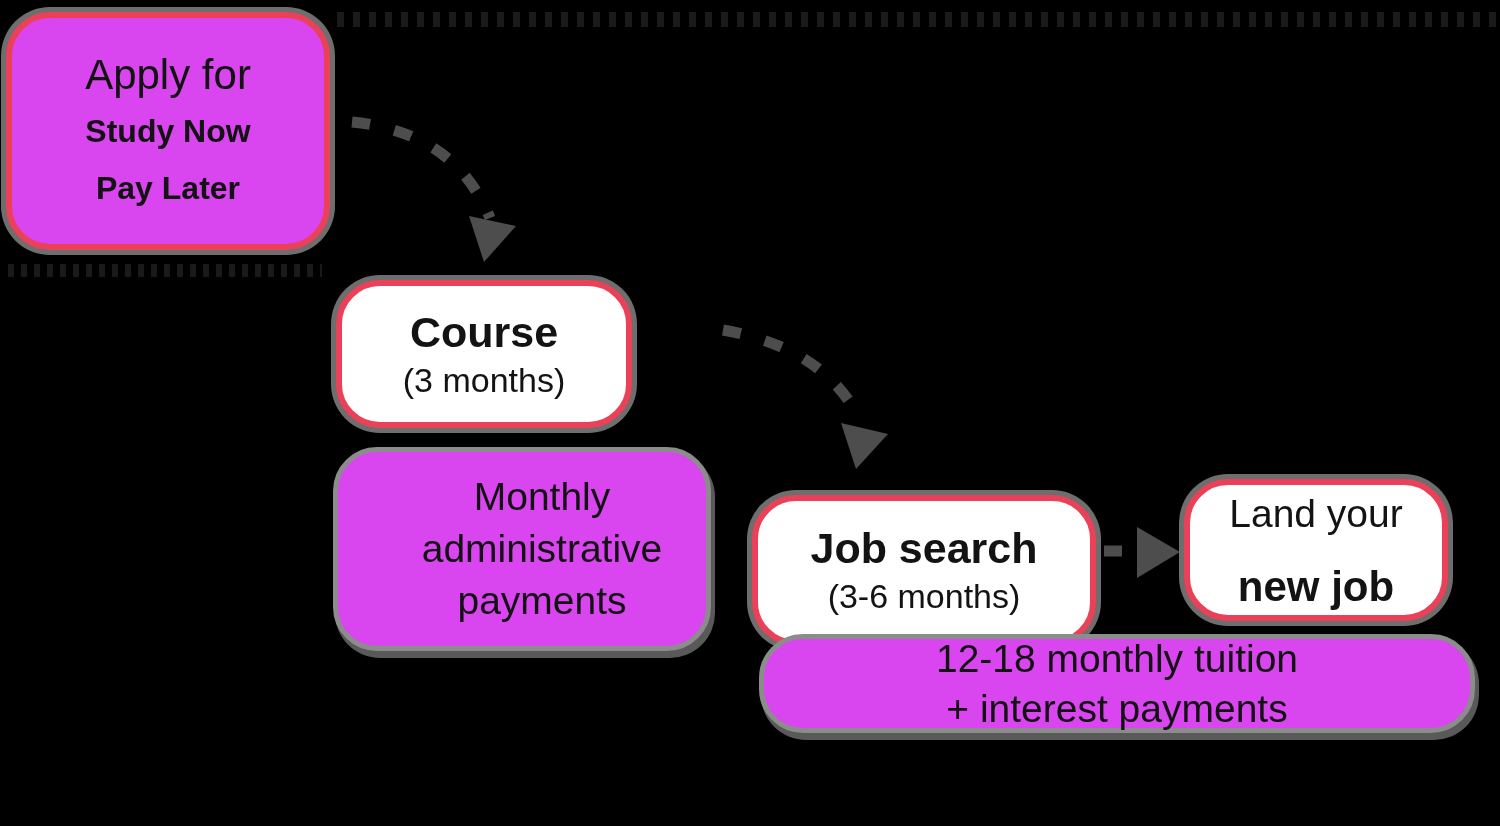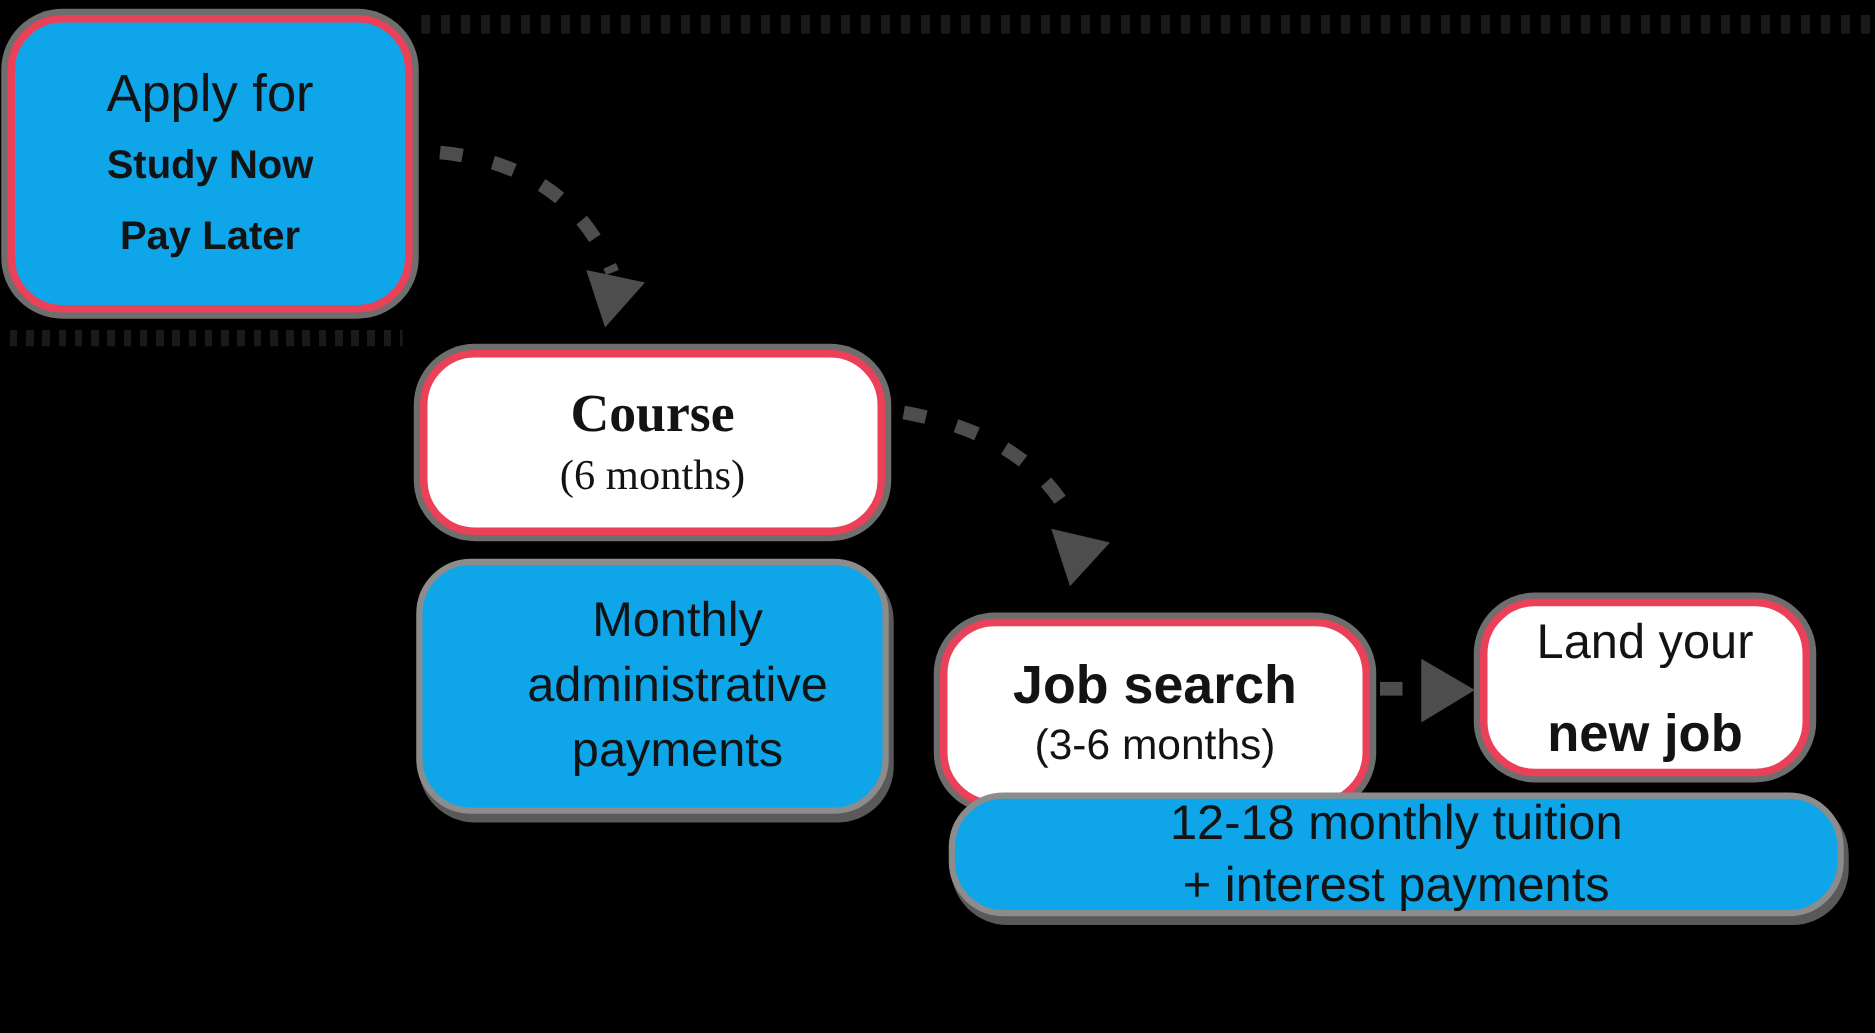--- a/index.html
+++ b/index.html
@@ -30,30 +30,30 @@
     color: #131313;
   }
   .red-border {
     border: 6px solid #EA4159;
     box-shadow: 0 0 0 5px #6e6e6e;
   }
   .gray-border {
     border: 5px solid #8C8C8C;
     box-shadow: 3px 6px 0 1px #595959;
   }
-  .yellow { background: #0ea5e9; }
+  .yellow { background: #d946ef; }
   .white  { background: #FFFFFF; }
 
   .bold { font-weight: bold; }
 
   
   #box-apply   { left: 6px;    top: 12px;  width: 324px; height: 238px; font-size: 42px; line-height: 57px; }
   #box-apply .bold { font-size: 32px; }
 
-  #box-course  { left: 336px;  top: 280px; width: 372px; height: 148px; font-family: Liberation Serif, serif; }
+  #box-course  { left: 336px;  top: 280px; width: 296px; height: 148px; }
   #box-admin   { left: 333px;  top: 447px; width: 378px; height: 204px; font-size: 39px; line-height: 52px; padding-left: 40px; }
   #box-job     { left: 752px;  top: 475px; width: 344px; height: 151px; margin-top: 20px; }
   #box-land    { left: 1184px; top: 479px; width: 264px; height: 142px; font-size: 39px; line-height: 53px; gap: 20px; }
   #box-land .bold { font-size: 42px; }
   #box-tuition { left: 759px;  top: 634px; width: 716px; height: 99px; font-size: 39px; line-height: 50px; }
 
   .title { font-size: 43px; font-weight: bold; line-height: 52px; }
   .sub   { font-size: 34px; line-height: 45px; }
 
   
@@ -101,21 +101,21 @@
   </svg>
 
   <div class="node yellow red-border" id="box-apply">
     <div>Apply for</div>
     <div class="bold">Study Now</div>
     <div class="bold">Pay Later</div>
   </div>
 
   <div class="node white red-border" id="box-course">
     <div class="title">Course</div>
-    <div class="sub">(6 months)</div>
+    <div class="sub">(3 months)</div>
   </div>
 
   <div class="node yellow gray-border" id="box-admin">
     <div>Monthly</div>
     <div>administrative</div>
     <div>payments</div>
   </div>
 
   <div class="node white red-border" id="box-job">
     <div class="title">Job search</div>

